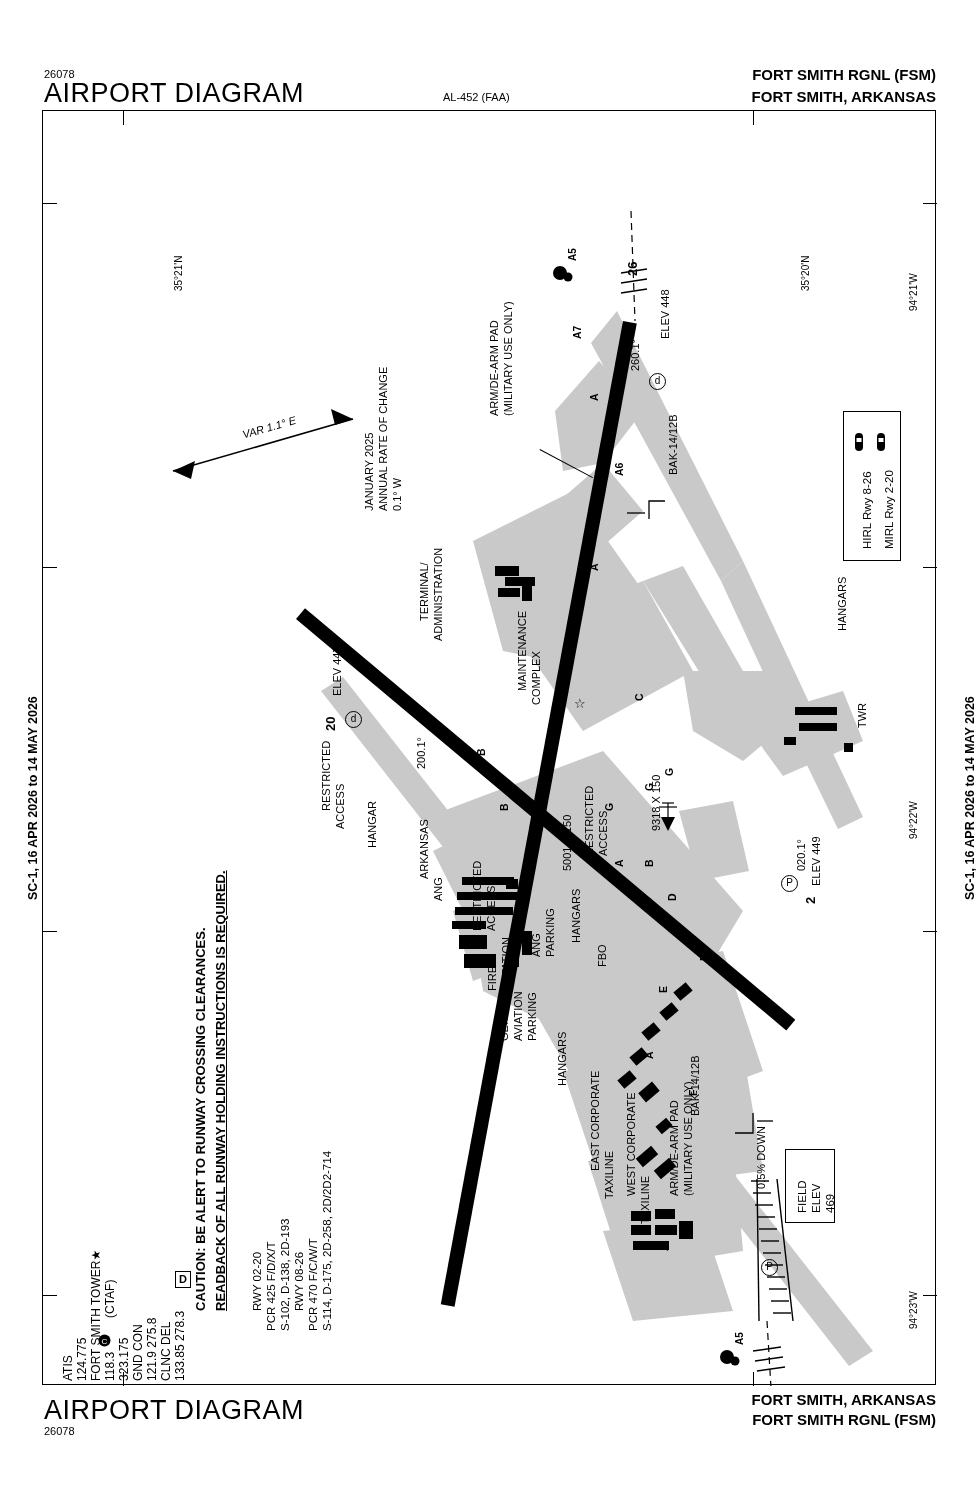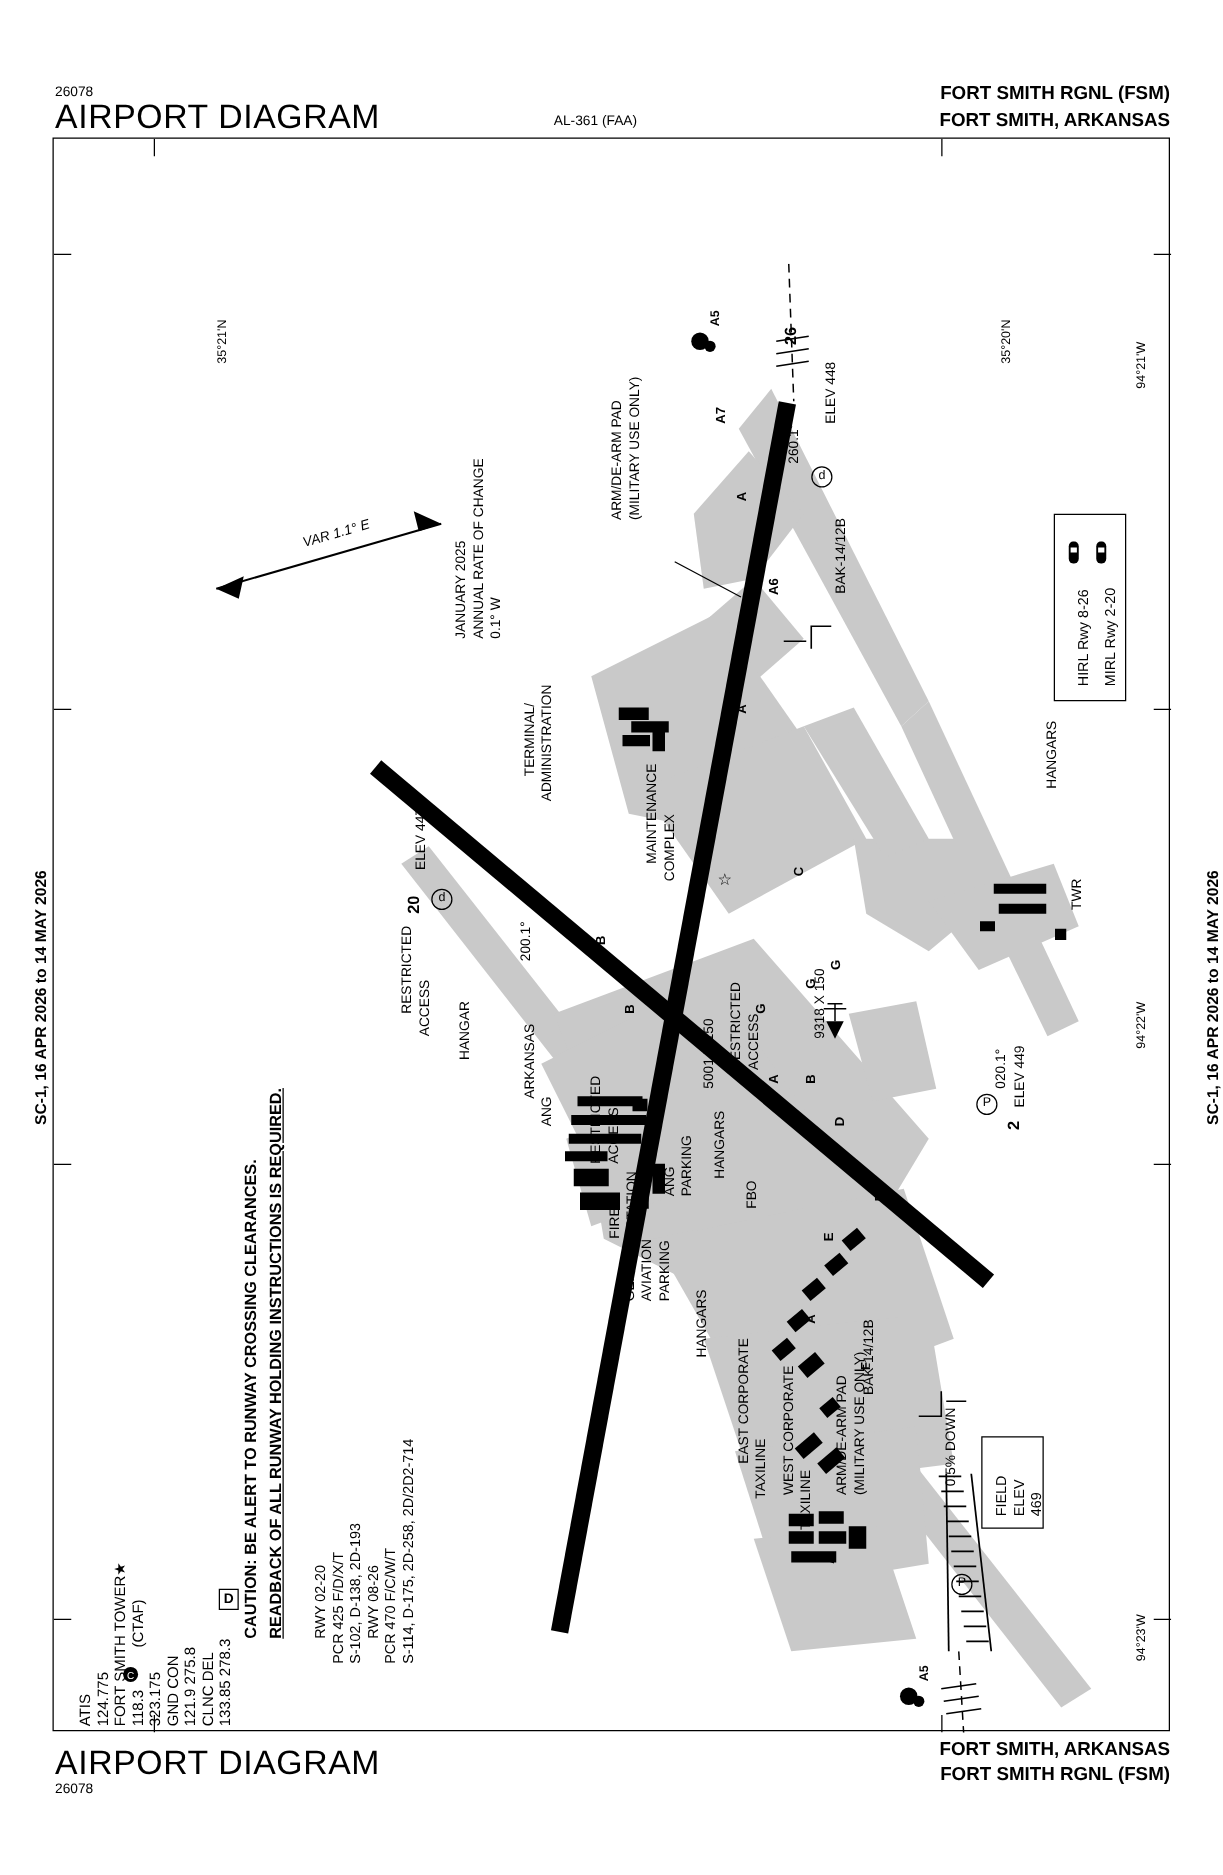--- a/index.html
+++ b/index.html
@@ -22,21 +22,21 @@
   .cautiontxt{font-size:13px;font-weight:bold;}
   .sidebar{font-size:12.5px;font-weight:bold;}
 </style>
 </head>
 <body>
 
 <div class="abs" style="left:44px;top:64px;">
   <span style="font-size:11px;">26078</span>
 </div>
 <div class="abs hdr-title" style="left:44px;top:78px;">AIRPORT DIAGRAM</div>
-<div class="abs hdr-small" style="left:443px;top:91px;">AL-361 (FAA)</div>
+<div class="abs hdr-small" style="left:443px;top:91px;">AL-452 (FAA)</div>
 <div class="abs hdr-right" style="left:596px;top:66px;width:340px;">FORT SMITH RGNL (FSM)</div>
 <div class="abs hdr-right" style="left:596px;top:88px;width:340px;">FORT SMITH, ARKANSAS</div>
 
 <div class="abs hdr-title" style="left:44px;top:1395px;">AIRPORT DIAGRAM</div>
 <div class="abs" style="left:44px;top:1425px;font-size:11px;">26078</div>
 <div class="abs hdr-right" style="left:596px;top:1391px;width:340px;">FORT SMITH, ARKANSAS</div>
 <div class="abs hdr-right" style="left:596px;top:1411px;width:340px;">FORT SMITH RGNL (FSM)</div>
 
 <div class="abs rot90 sidebar" style="left:26px;top:900px;">SC-1, 16 APR 2026  to  14 MAY 2026</div>
 <div class="abs rot90 sidebar" style="left:963px;top:900px;">SC-1, 16 APR 2026  to  14 MAY 2026</div>

